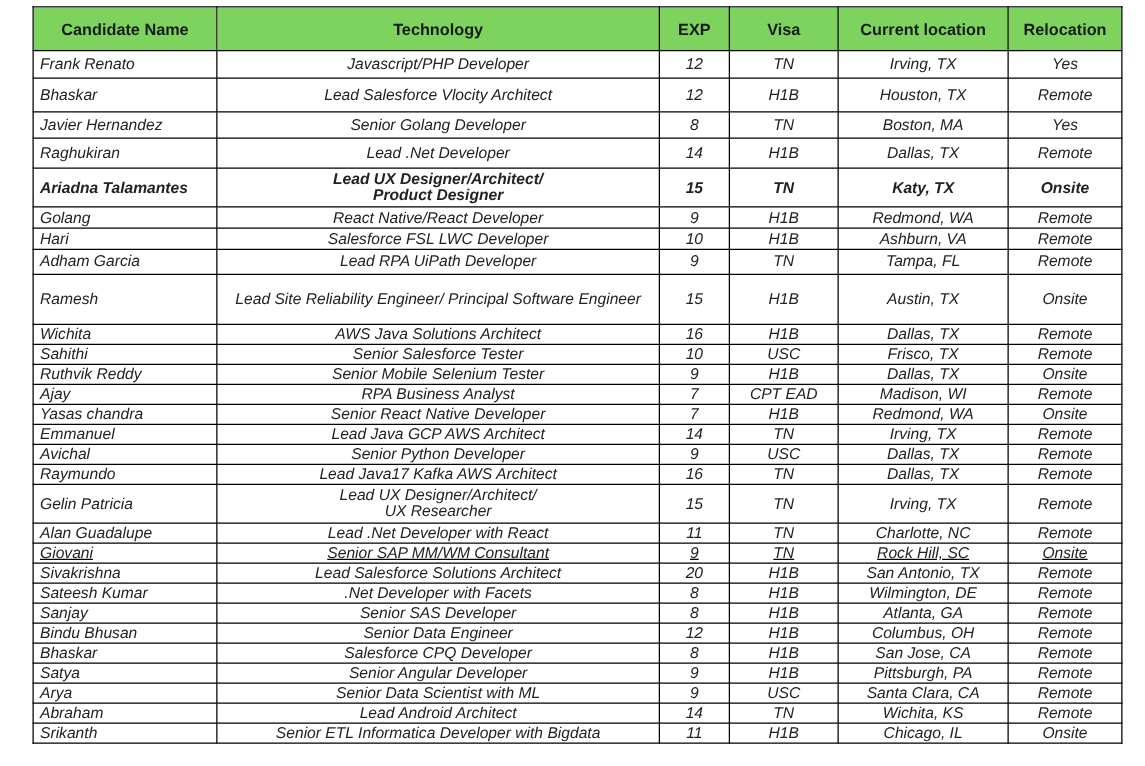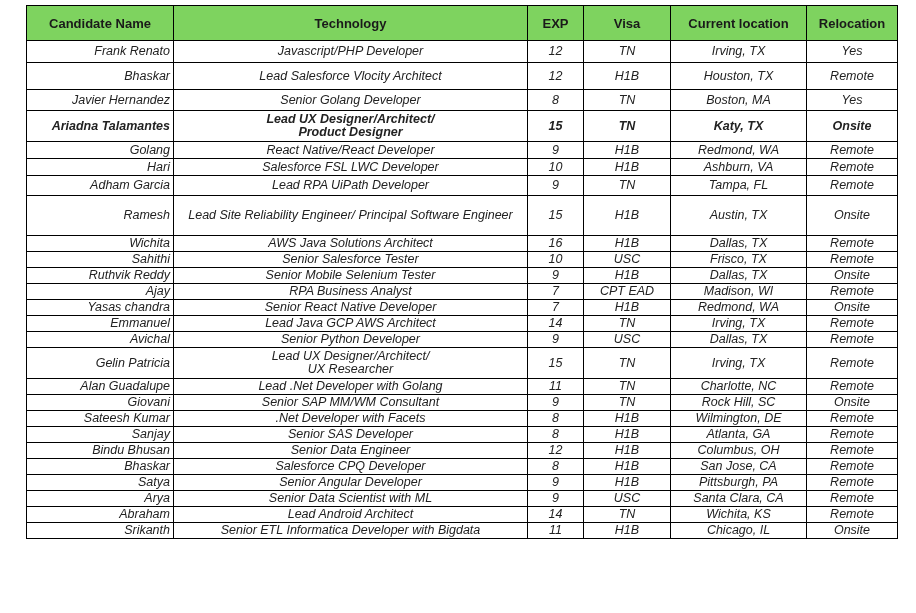--- a/index.html
+++ b/index.html
@@ -32,21 +32,21 @@
   }
   th {
     background: #7ed35f;
     font-weight: bold;
     font-size: 13px;
     height: 34px;
     text-align: center;
     color: #1a1a1a;
   }
   td { font-style: italic; text-align: center; }
-  td.name { text-align: right; padding-left: 5px; }
+  td.name { text-align: left; padding-left: 5px; }
   td.tech { white-space: normal; line-height: 13px; }
 </style>
 </head>
 <body>
 
 <div class="wrap">
   <table>
     <colgroup>
       <col class="c-name">
         <col class="c-tech">
@@ -83,20 +83,28 @@
           <td>Remote</td>
         </tr>
         <tr style="height: 21px;">
           <td class="name">Javier Hernandez</td>
           <td class="tech">Senior Golang Developer</td>
           <td>8</td>
           <td>TN</td>
           <td>Boston, MA</td>
           <td>Yes</td>
         </tr>
+        <tr style="height: 24px;">
+          <td class="name">Raghukiran</td>
+          <td class="tech">Lead .Net Developer</td>
+          <td>14</td>
+          <td>H1B</td>
+          <td>Dallas, TX</td>
+          <td>Remote</td>
+        </tr>
         <tr style="height: 31px; font-weight: bold;">
           <td class="name">Ariadna Talamantes</td>
           <td class="tech">Lead UX Designer/Architect/<br>Product Designer</td>
           <td>15</td>
           <td>TN</td>
           <td>Katy, TX</td>
           <td>Onsite</td>
         </tr>
         <tr style="height: 17px;">
           <td class="name">Golang</td>
@@ -179,43 +187,59 @@
           <td>Remote</td>
         </tr>
         <tr style="height: 16px;">
           <td class="name">Avichal</td>
           <td class="tech">Senior Python Developer</td>
           <td>9</td>
           <td>USC</td>
           <td>Dallas, TX</td>
           <td>Remote</td>
         </tr>
+        <tr style="height: 16px;">
+          <td class="name">Raymundo</td>
+          <td class="tech">Lead Java17 Kafka AWS Architect</td>
+          <td>16</td>
+          <td>TN</td>
+          <td>Dallas, TX</td>
+          <td>Remote</td>
+        </tr>
         <tr style="height: 31px;">
           <td class="name">Gelin Patricia</td>
           <td class="tech">Lead UX Designer/Architect/<br>UX Researcher</td>
           <td>15</td>
           <td>TN</td>
           <td>Irving, TX</td>
           <td>Remote</td>
         </tr>
         <tr style="height: 16px;">
           <td class="name">Alan Guadalupe</td>
-          <td class="tech">Lead .Net Developer with Golang</td>
+          <td class="tech">Lead .Net Developer with React</td>
           <td>11</td>
           <td>TN</td>
           <td>Charlotte, NC</td>
           <td>Remote</td>
         </tr>
-        <tr style="height: 16px;">
+        <tr style="height: 16px; text-decoration: underline;">
           <td class="name">Giovani</td>
           <td class="tech">Senior SAP MM/WM Consultant</td>
           <td>9</td>
           <td>TN</td>
           <td>Rock Hill, SC</td>
           <td>Onsite</td>
+        </tr>
+        <tr style="height: 16px;">
+          <td class="name">Sivakrishna</td>
+          <td class="tech">Lead Salesforce Solutions Architect</td>
+          <td>20</td>
+          <td>H1B</td>
+          <td>San Antonio, TX</td>
+          <td>Remote</td>
         </tr>
         <tr style="height: 16px;">
           <td class="name">Sateesh Kumar</td>
           <td class="tech">.Net Developer with Facets</td>
           <td>8</td>
           <td>H1B</td>
           <td>Wilmington, DE</td>
           <td>Remote</td>
         </tr>
         <tr style="height: 16px;">

